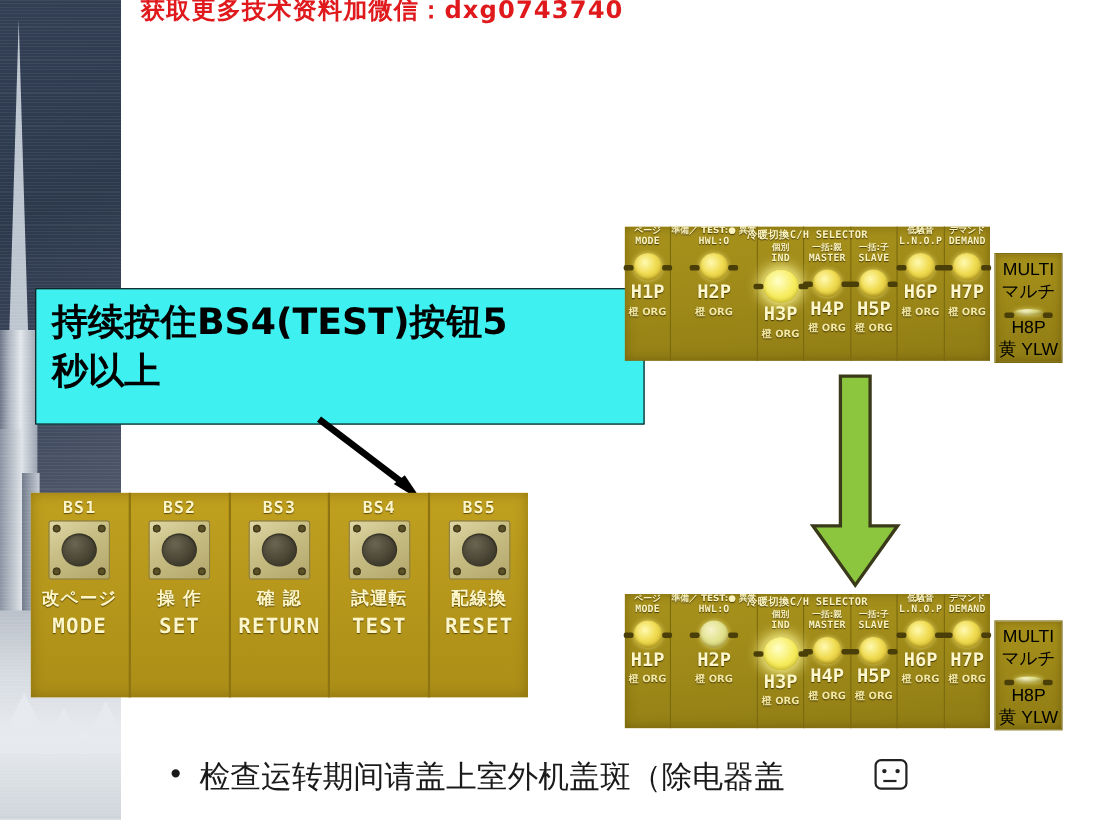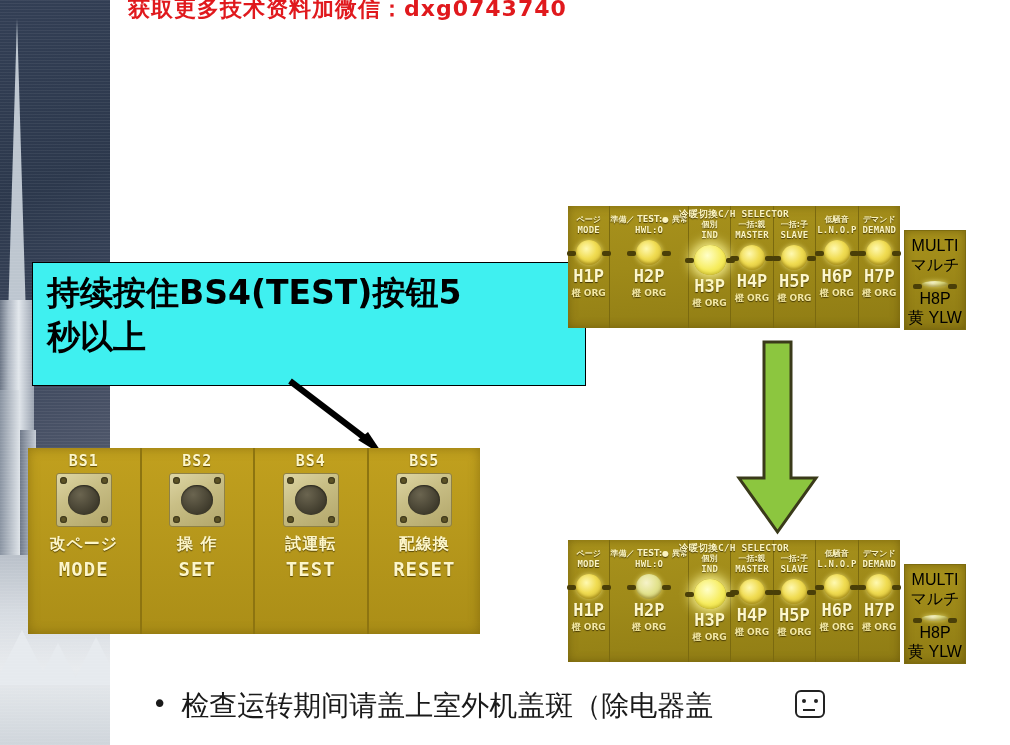--- a/index.html
+++ b/index.html
@@ -158,21 +158,21 @@
   .led-sub{
     position:absolute;left:336px;top:24px;width:62px;height:100px;
     background:linear-gradient(175deg,#a8921c,#8f7c14);
     box-shadow:inset 0 0 8px rgba(80,62,0,.5);
     border:1px solid #7d6c10;box-sizing:border-box;
     display:flex;flex-direction:column;align-items:center;
   }
   .led-cell{
     flex:1;position:relative;border-right:1px solid #7a690f;
     display:flex;flex-direction:column;align-items:center;
-    box-sizing:border-box;padding-top:10px;
+    box-sizing:border-box;padding-top:0;
   }
   .led-cell:last-child{border-right:none;}
   .led-cell .lbl-top{
     font-size:8px;color:#fbf4c0;font-weight:bold;line-height:1.12;
     text-align:center;text-shadow:0 1px 1px rgba(60,48,0,.9);
     font-family:"DejaVu Sans","Liberation Sans",sans-serif;
     white-space:nowrap;
   }
   .led-cell .lbl-en{
     font-size:9px;color:#fbf4c0;font-weight:bold;line-height:1.15;
@@ -290,20 +290,31 @@
       <div class="tact">
         <span class="pin p-tl"></span>
           <span class="pin p-tr"></span>
         <span class="pin p-bl"></span>
           <span class="pin p-br"></span>
       </div>
       <div class="jp">操 作</div>
       <div class="en">SET</div>
     </div>
 
+    <div class="btn-cell">
+      <div class="bs">BS3</div>
+      <div class="tact">
+        <span class="pin p-tl"></span>
+          <span class="pin p-tr"></span>
+        <span class="pin p-bl"></span>
+          <span class="pin p-br"></span>
+      </div>
+      <div class="jp">確 認</div>
+      <div class="en">RETURN</div>
+    </div>
 
     <div class="btn-cell">
       <div class="bs">BS4</div>
       <div class="tact">
         <span class="pin p-tl"></span>
           <span class="pin p-tr"></span>
         <span class="pin p-bl"></span>
           <span class="pin p-br"></span>
       </div>
       <div class="jp">試運転</div>

